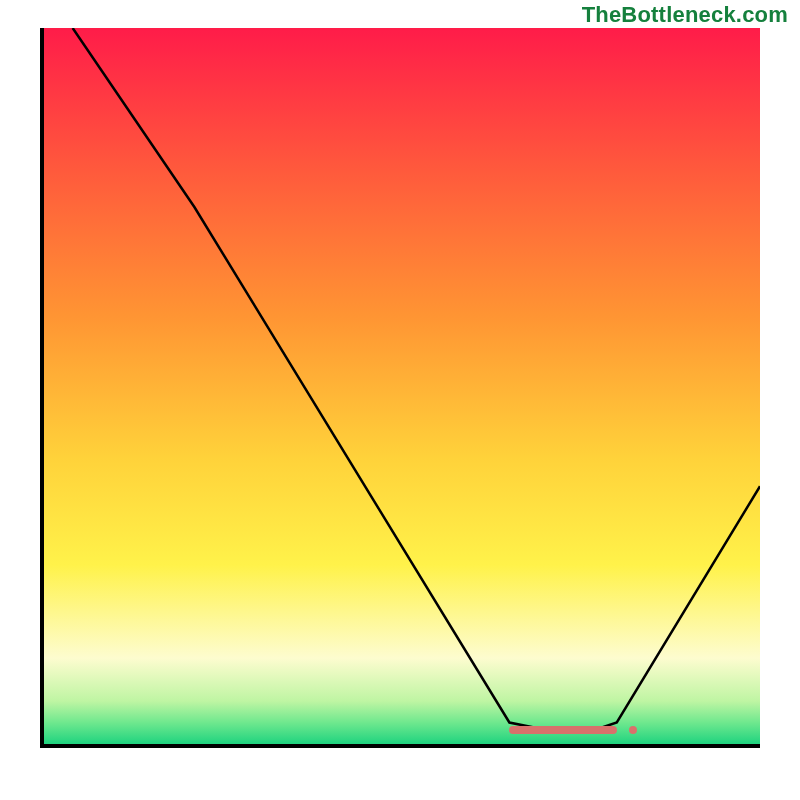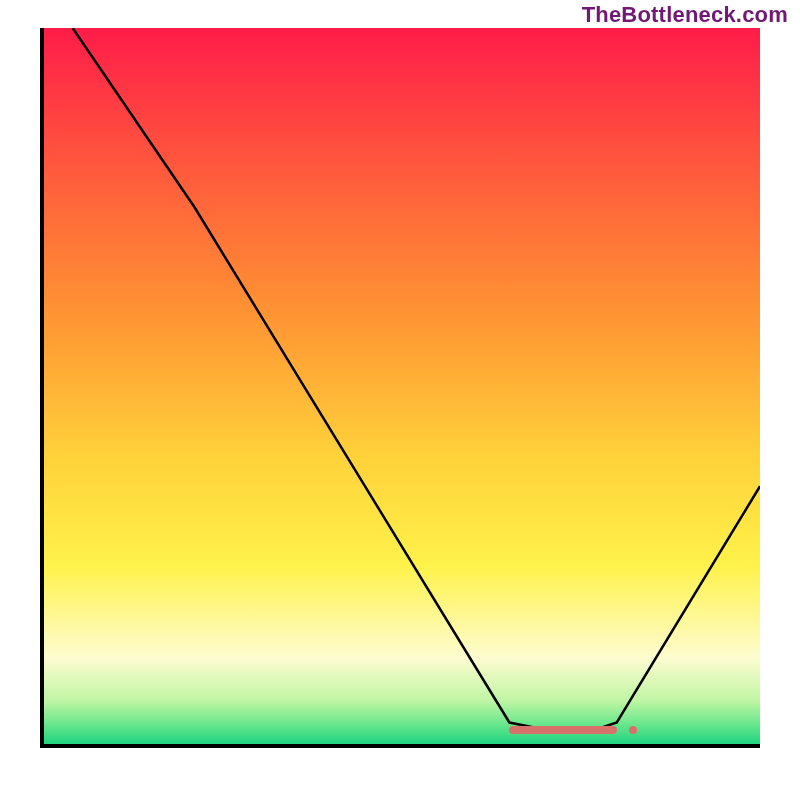--- a/index.html
+++ b/index.html
@@ -9,21 +9,21 @@
     height: 800px;
     background: #ffffff;
     font-family: Arial, Helvetica, sans-serif;
   }
   .watermark {
     position: absolute;
     top: 2px;
     right: 12px;
     font-size: 22px;
     font-weight: 600;
-    color: #701a75;
+    color: #15803d;
     letter-spacing: 0.2px;
   }
   .plot-area {
     position: absolute;
     left: 40px;
     top: 28px;
     width: 720px;
     height: 720px;
     border-left: 4px solid #000;
     border-bottom: 4px solid #000;

